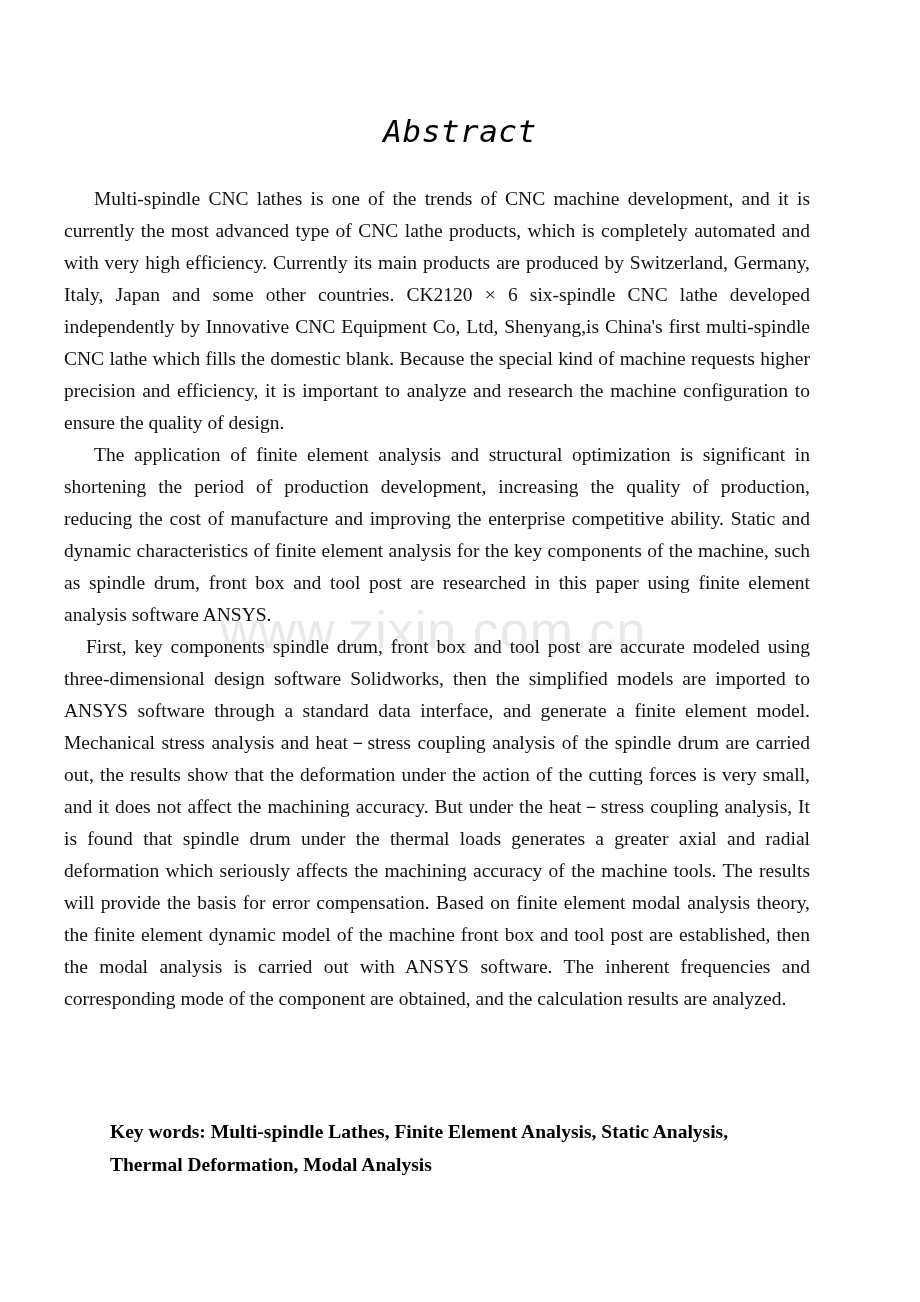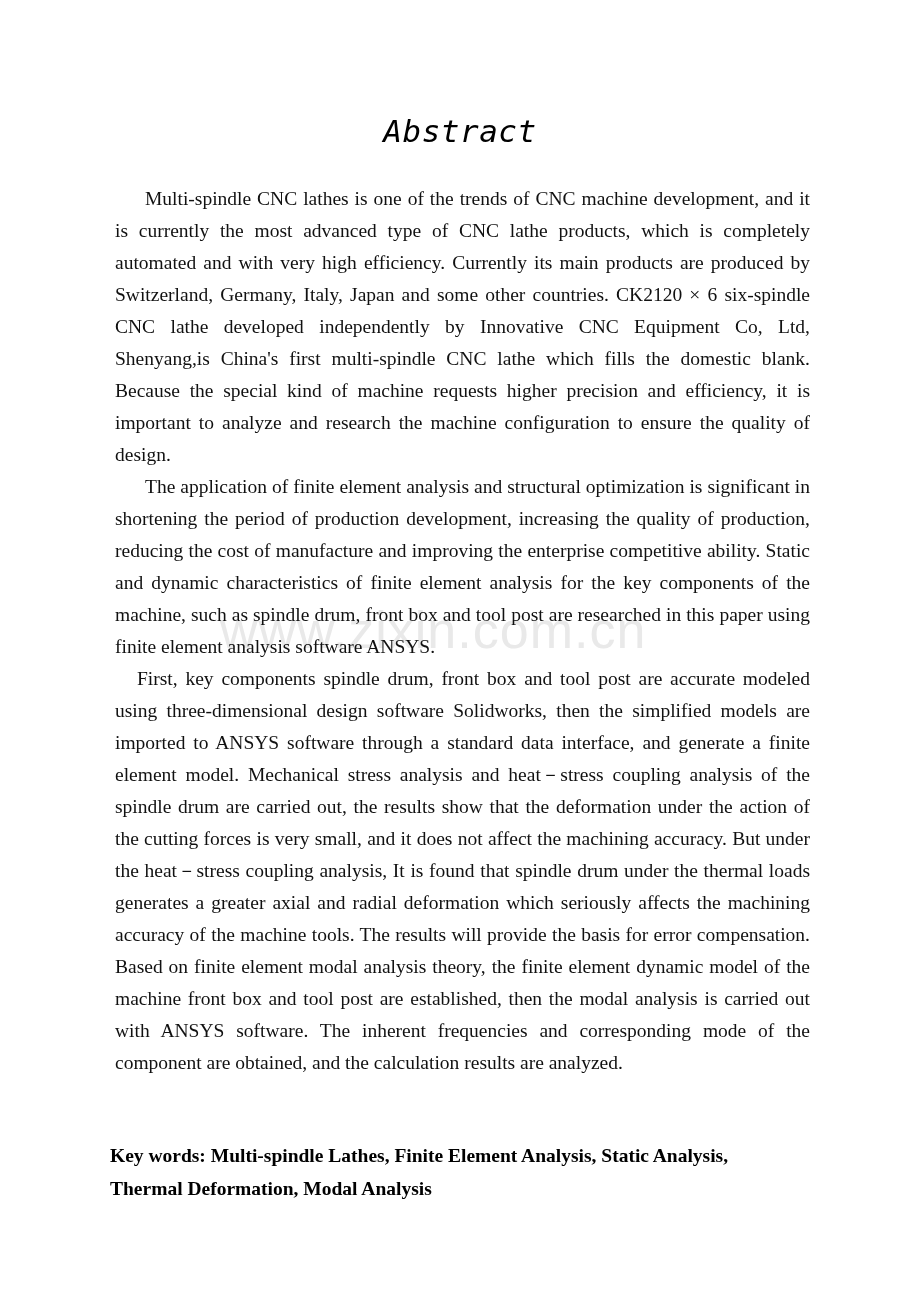--- a/index.html
+++ b/index.html
@@ -46,42 +46,42 @@
     font-size: 31px;
     font-weight: normal;
     color: #000000;
     letter-spacing: 0.5px;
     line-height: 1;
     font-style: italic;
   }
 
   .body-block {
     margin-top: 36px;
-    padding-left: 115px;
+    padding-left: 64px;
     padding-right: 110px;
   }
 
   p.para {
     margin: 0;
     font-family: "Liberation Serif", "DejaVu Serif", serif;
     font-size: 19.5px;
     line-height: 32px;
     color: #111111;
     text-align: justify;
     text-justify: inter-word;
     text-indent: 30px;
     hyphens: none;
   }
 
   p.para.indent-small {
     text-indent: 22px;
   }
 
   .keywords-block {
-    margin-top: 60px;
+    margin-top: 100px;
     padding-left: 110px;
     padding-right: 110px;
   }
 
   p.keywords {
     margin: 0;
     font-family: "Liberation Serif", "DejaVu Serif", serif;
     font-size: 19.5px;
     line-height: 33px;
     font-weight: bold;

